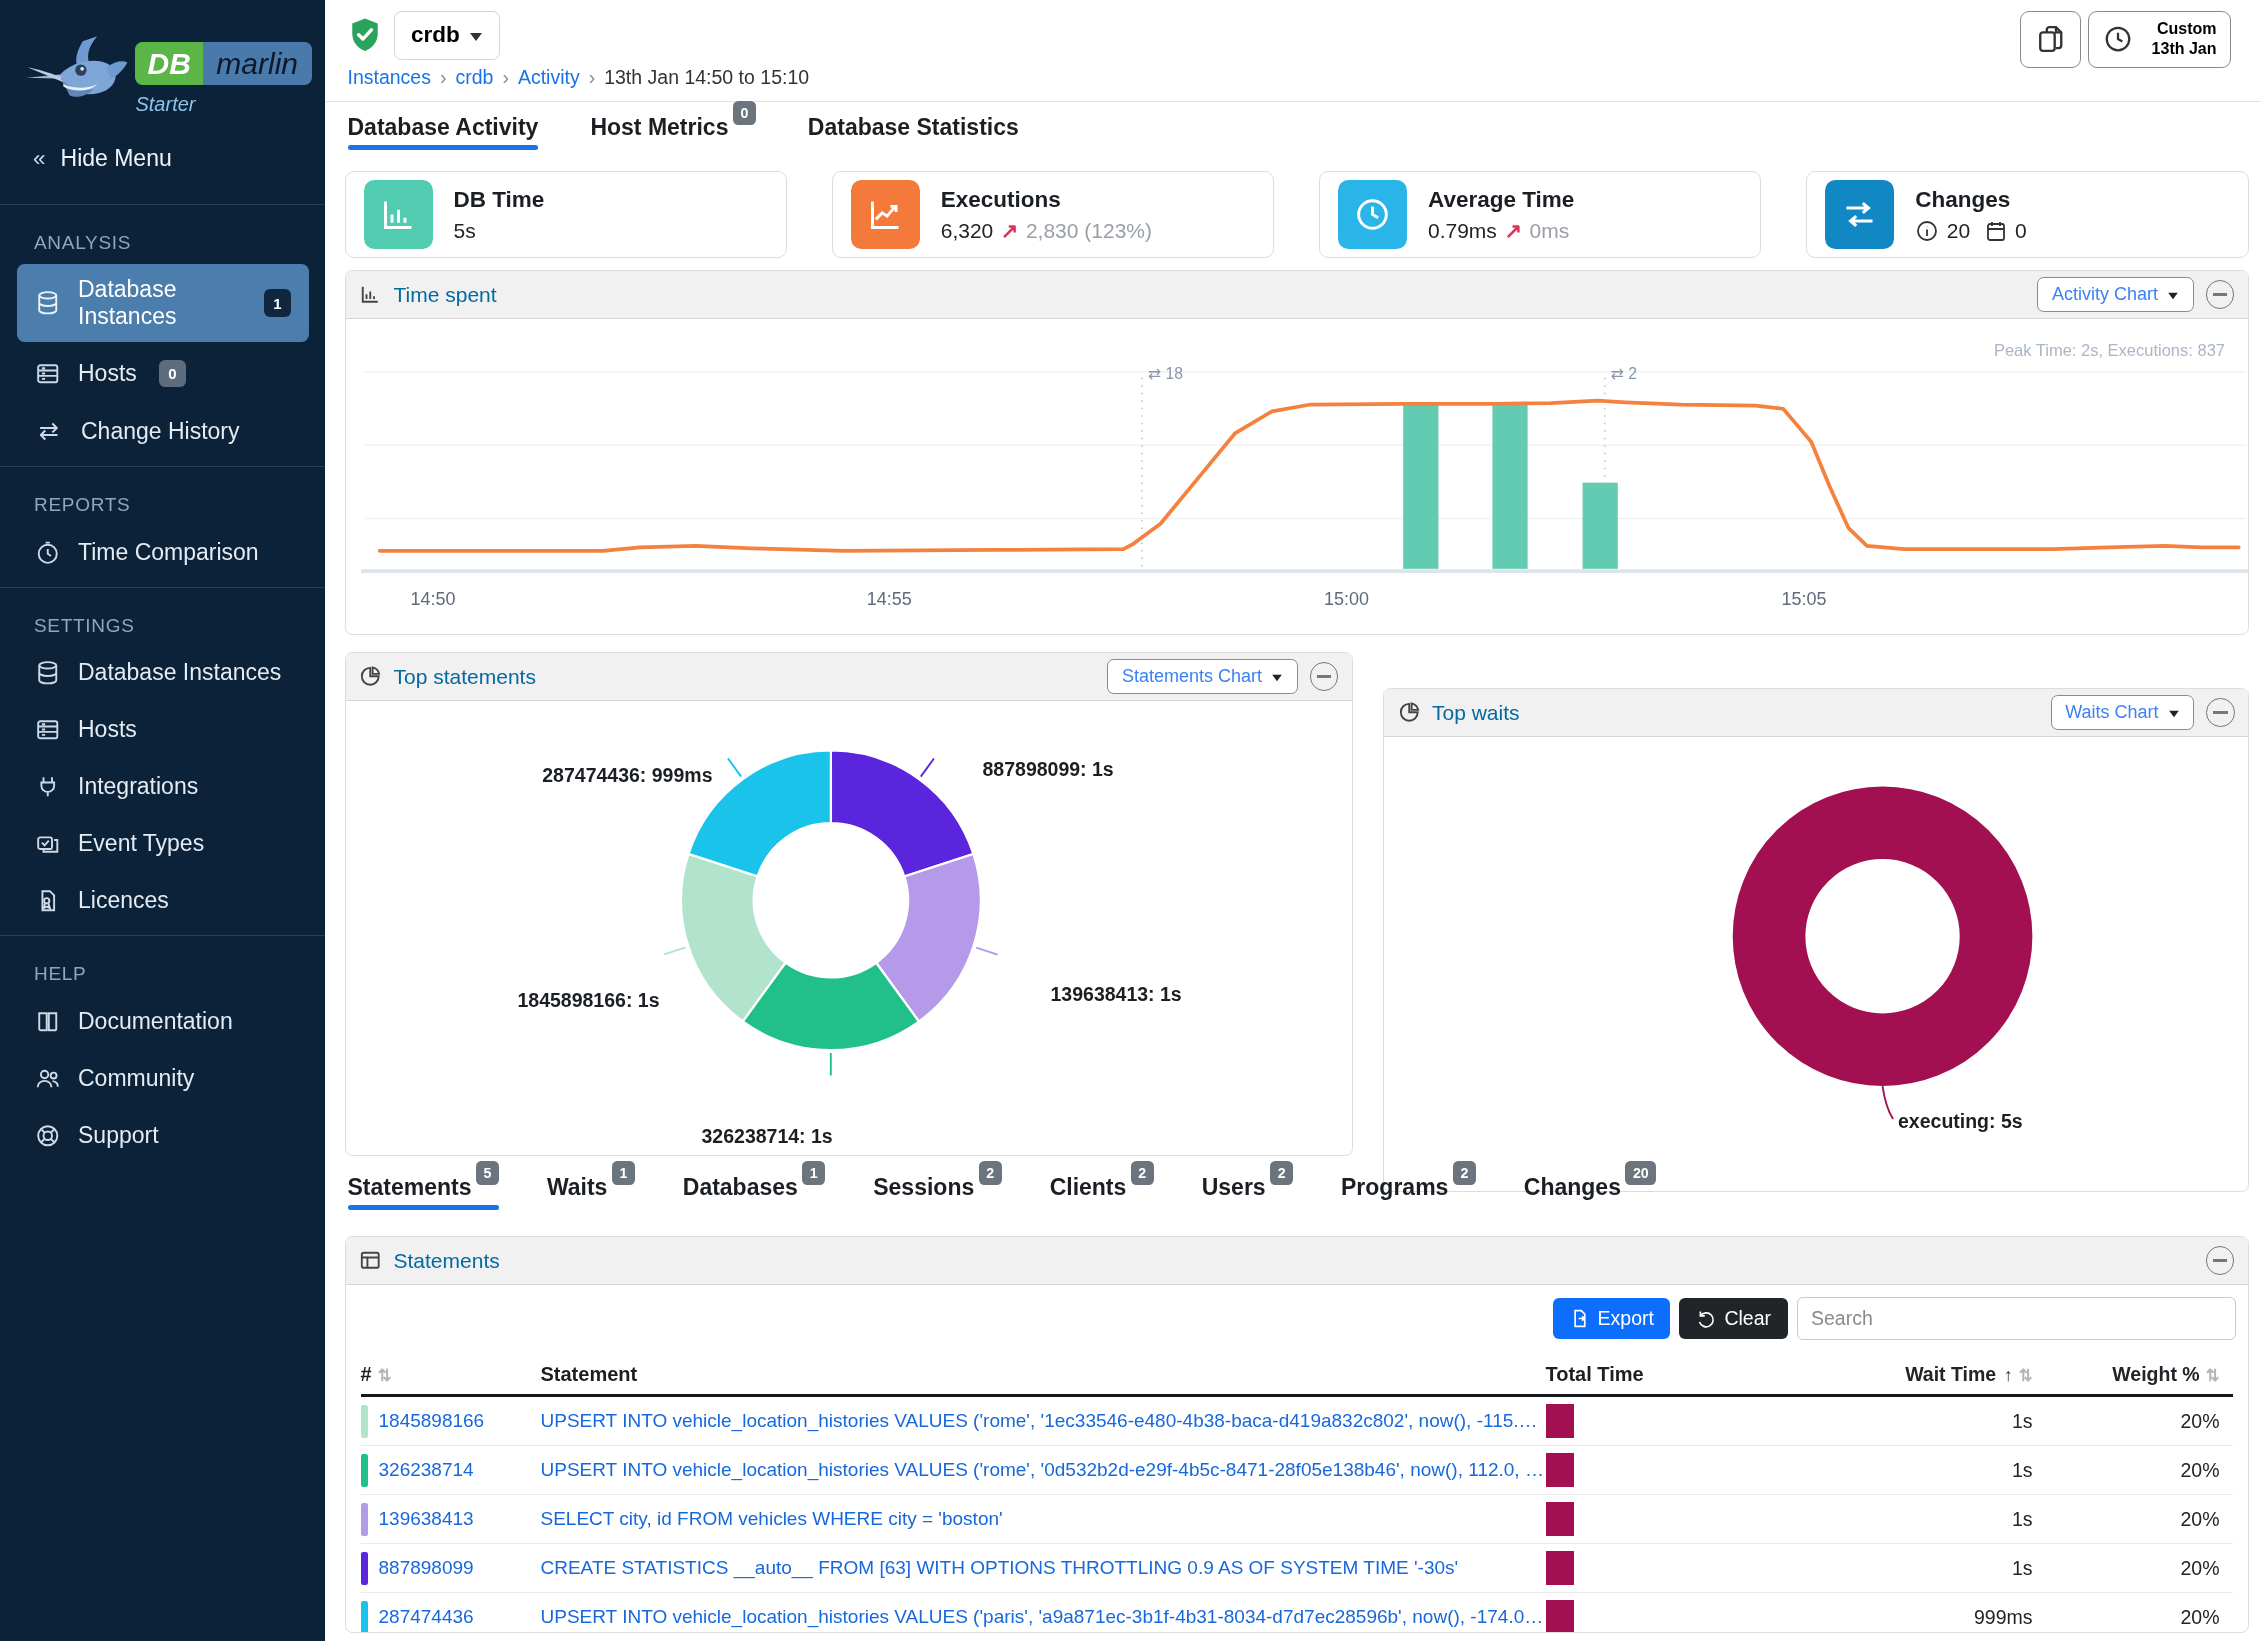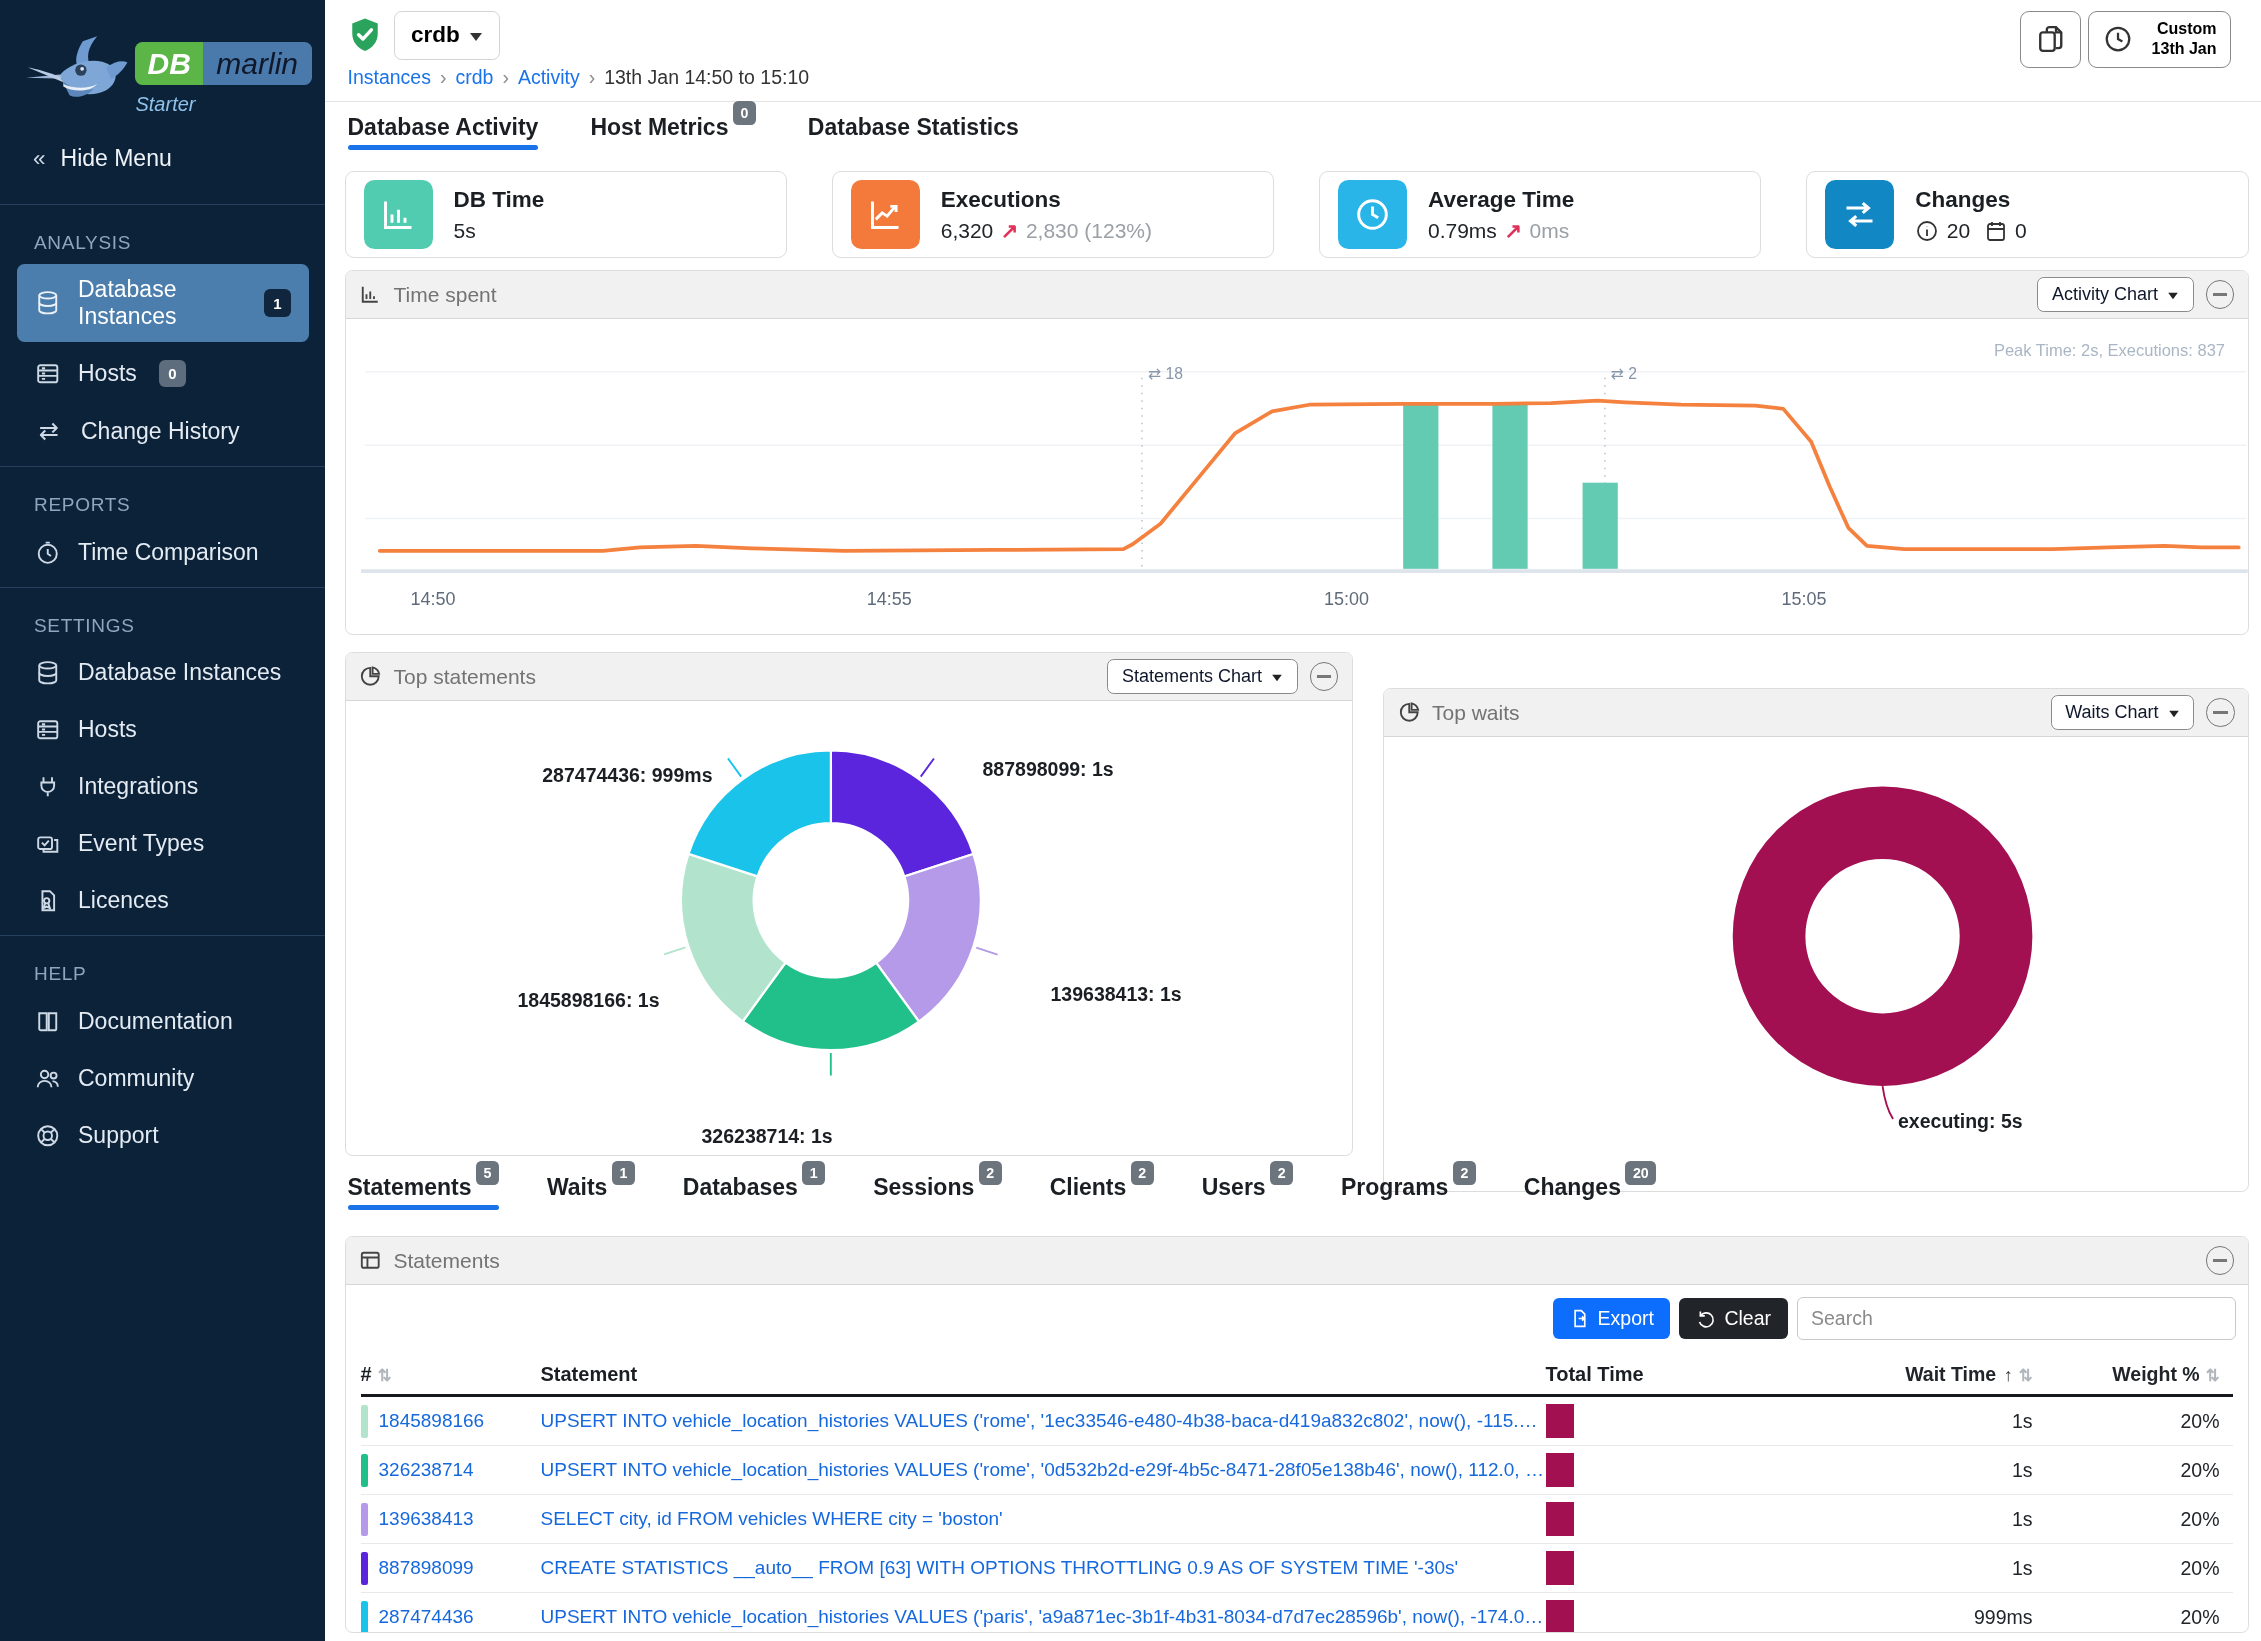--- a/index.html
+++ b/index.html
@@ -50,23 +50,23 @@
   .cards { position:absolute; left:19.5px; top:171px; width:1904px; display:flex; gap:45px; }
   .card { flex:1; border:1.5px solid #ddd; border-radius:9px; background:#fff; display:flex; align-items:center; gap:21px; padding:20px 18px; height:87px; }
   .card-icon { width:69px; height:69px; border-radius:10.5px; display:flex; align-items:center; justify-content:center; }
   .card-title { font-size:22.5px; font-weight:bold; color:#1b1f23; margin-bottom:6px; }
   .card-value { font-size:21px; color:#212529; display:flex; align-items:center; gap:7.5px; }
   .delta-arrow { color:#e0315a; font-weight:bold; }
   .delta { color:#9aa0a6; }
 
   .panel { position:absolute; border:1.5px solid #dcdcdc; border-radius:7.5px; background:#fff; overflow:hidden; }
   .panel-header { height:48px; background:#f1f1f1; border-bottom:1.5px solid #d6d6d6; display:flex; align-items:center; padding:0 13.5px; gap:12px; }
-  .panel-title { font-size:21px; color:#737373; }
+  .panel-title { font-size:21px; color:#0369a1; }
   .panel-header .spacer { flex:1; }
-  .hdr-btn { display:flex; align-items:center; gap:9px; background:#fff; border:1.5px solid #8a8a8a; border-radius:6.7px; padding:6px 13.5px; font-size:18px; color:#0f172a; cursor:pointer; }
+  .hdr-btn { display:flex; align-items:center; gap:9px; background:#fff; border:1.5px solid #8a8a8a; border-radius:6.7px; padding:6px 13.5px; font-size:18px; color:#3b82f6; cursor:pointer; }
   .hdr-btn .caret { border-top-color:#222; transform:scale(.8); }
   .collapse-icon { width:28.5px; height:28.5px; border:1.9px solid #777; border-radius:50%; position:relative; cursor:pointer; flex:0 0 auto; }
   .collapse-icon::after { content:""; position:absolute; left:6px; right:6px; top:50%; height:2.2px; margin-top:-1.1px; background:#777; }
 
   .time-panel { left:19.5px; top:270px; width:1904px; height:365px; }
   .chart-note { position:absolute; right:22.5px; top:70px; color:#aab6c4; font-size:16.5px; }
 
   .donut-panel-left  { left:19.5px;  top:652px; width:1008px; height:504px; }
   .donut-panel-right { left:1058px; top:652px; width:866px; height:504px;margin-top:36px; }
   .donut-label { position:absolute; font-size:19.5px; font-weight:bold; color:#1b1f23; white-space:nowrap; }

